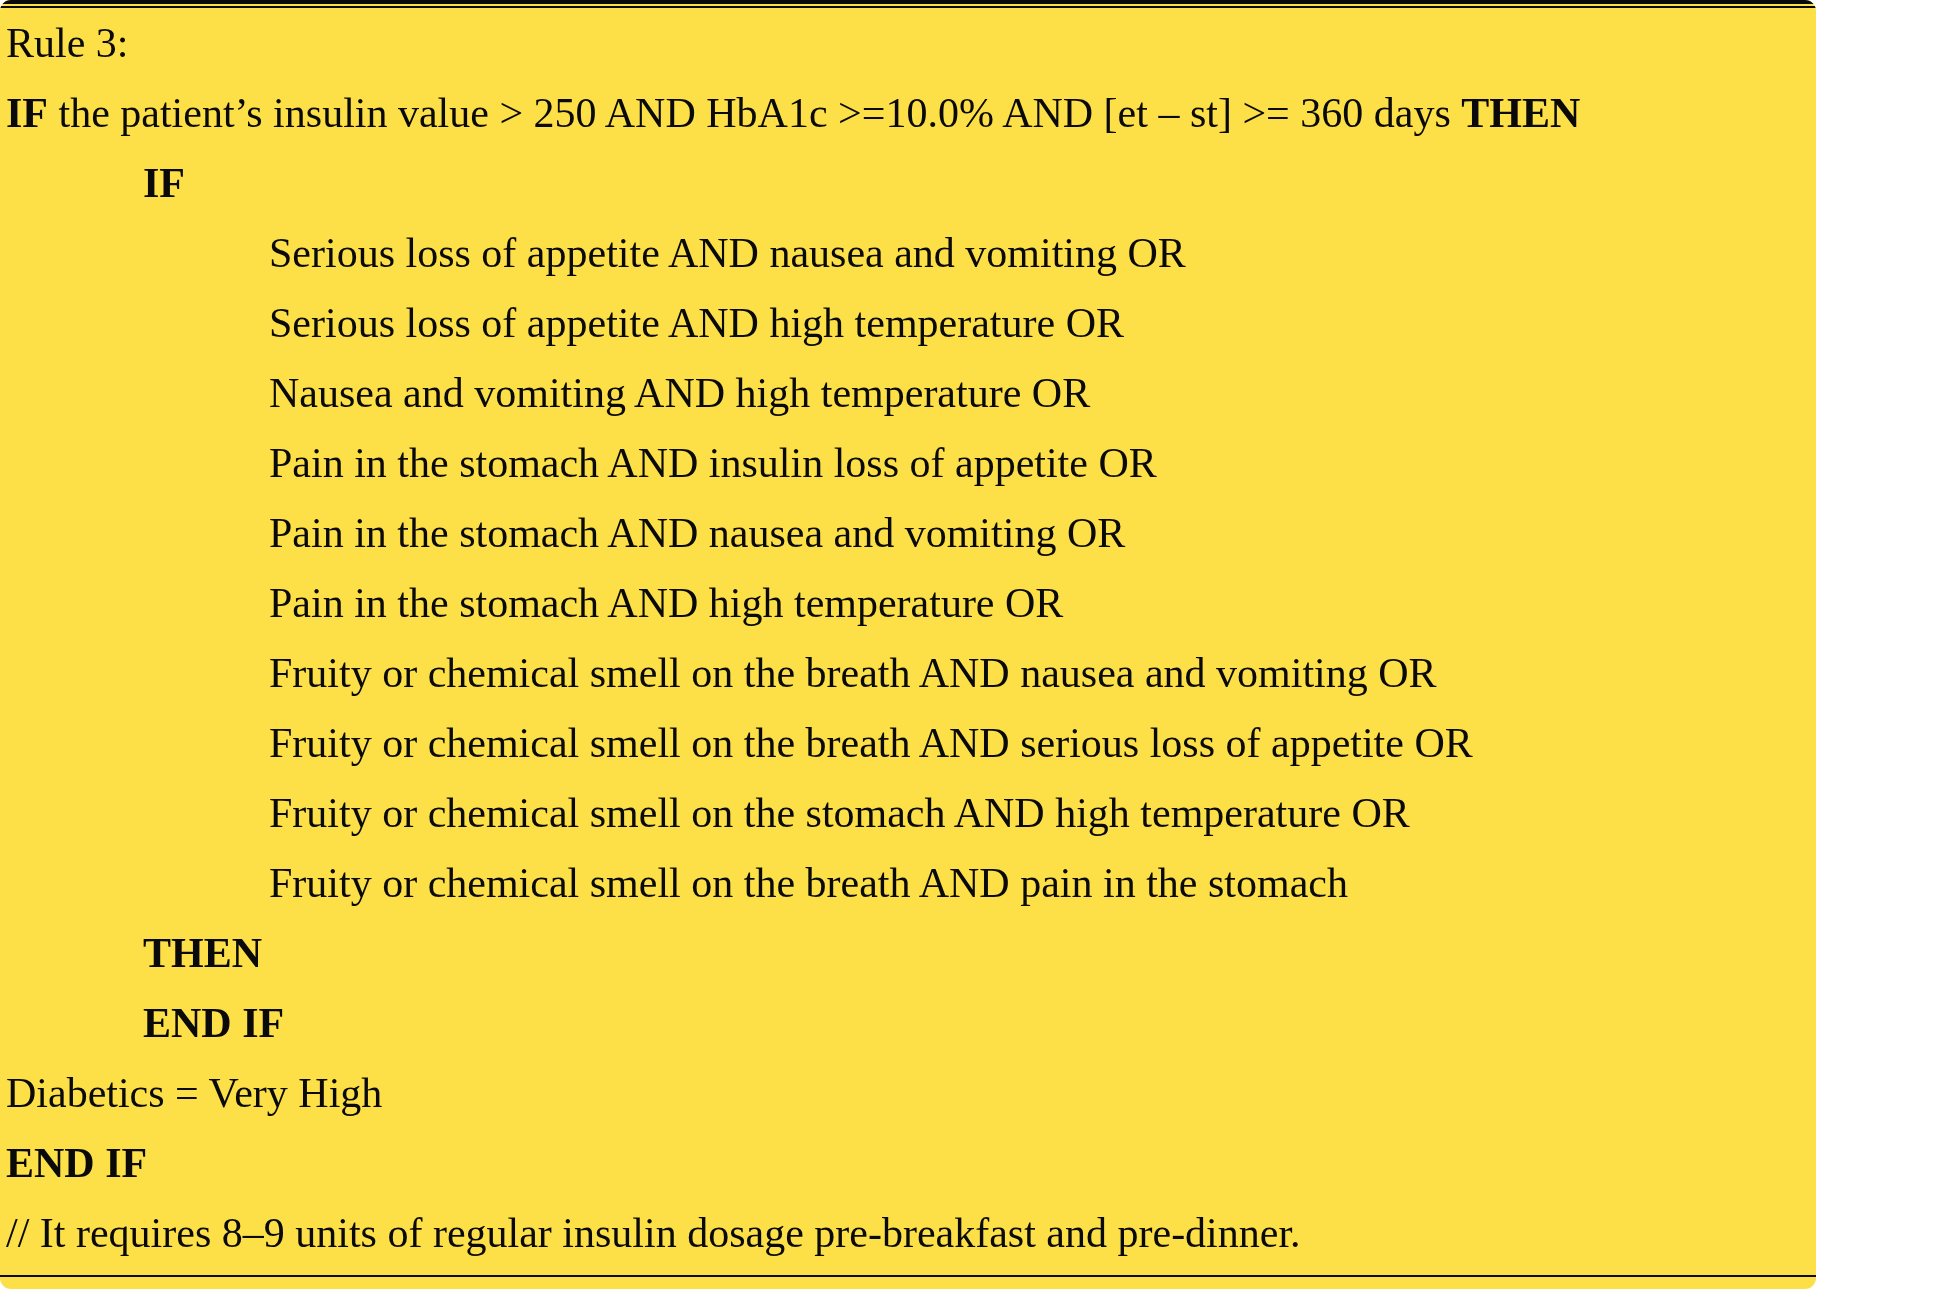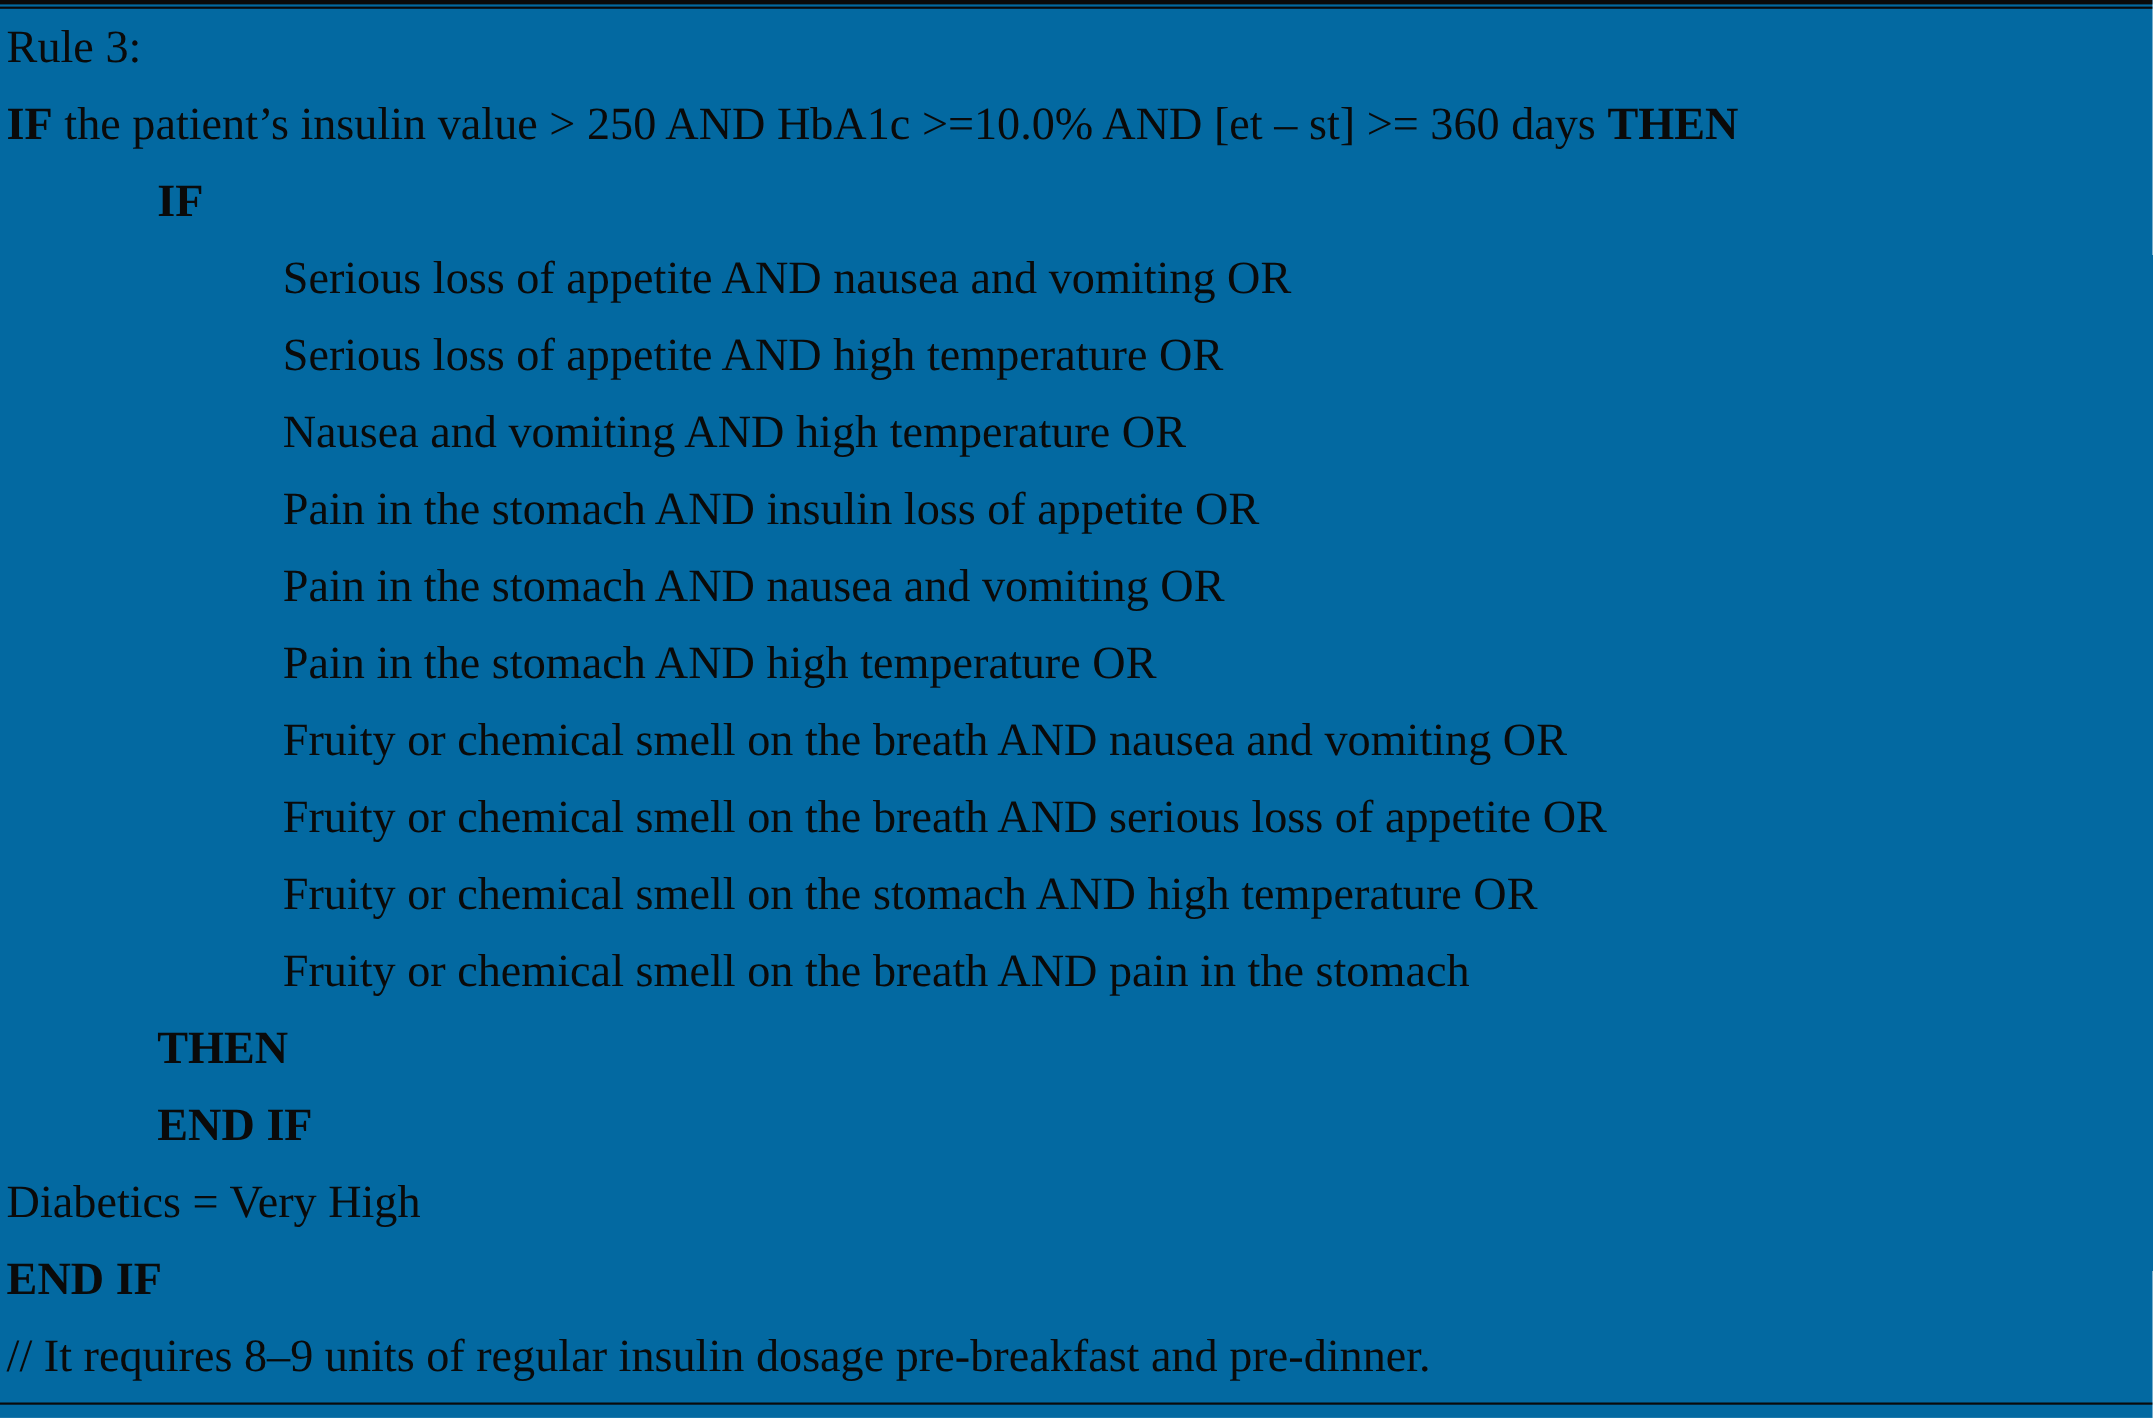--- a/index.html
+++ b/index.html
@@ -2,27 +2,28 @@
 <html><head>
 <meta charset="utf-8">
 <style>
   html, body {
     margin: 0;
     padding: 0;
     background: #ffffff;
   }
   .figure {
     position: relative;
-    width: 1957px;
+    width: 1816px;
     height: 1289px;
-    background: #0369a1;
+    background: #fde047;
     color: #0a0a0a;
     font-family: "Liberation Serif", "DejaVu Serif", serif;
     font-size: 42px;
     overflow: hidden;
+    border-radius: 11px;
   }
   .rule-thick {
     height: 4px;
     background: #0a0a0a;
     width: 100%;
   }
   .rule-thin {
     height: 2px;
     background: #0a0a0a;
     width: 100%;
@@ -34,21 +35,21 @@
     width: 100%;
     margin-top: 7px;
   }
   .line {
     height: 70px;
     line-height: 70px;
     white-space: nowrap;
   }
   .indent-0 { padding-left: 6px; }
   .indent-1 { padding-left: 143px; }
-  .indent-2 { padding-left: 257px; }
+  .indent-2 { padding-left: 257px; margin-left: 12px; }
   .kw { font-weight: bold; }
 </style>
 </head>
 <body>
 
 <div class="figure">
 
   <div class="rule-thick"></div>
   <div class="rule-thin"></div>
 

